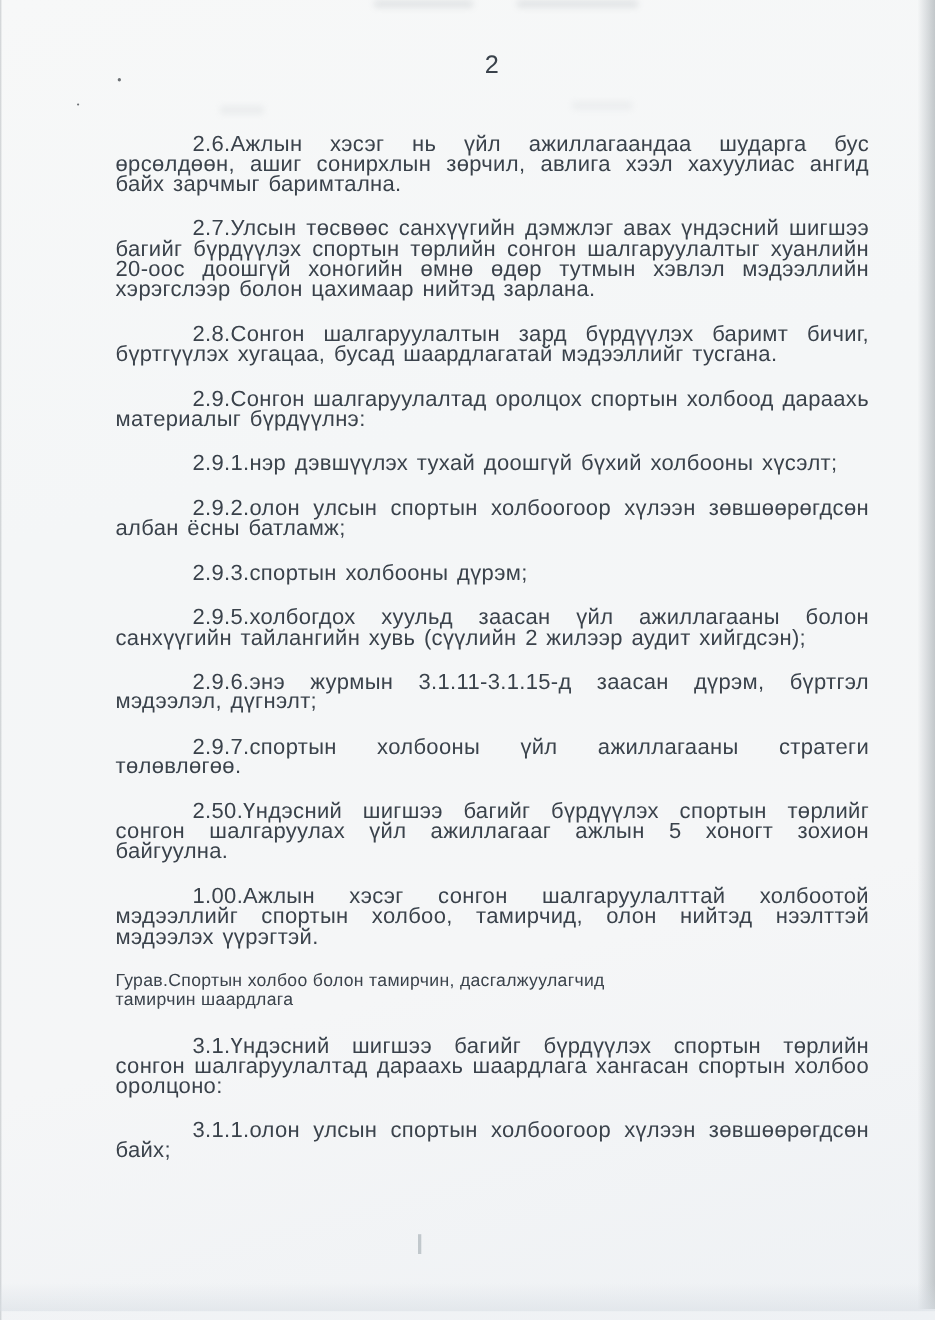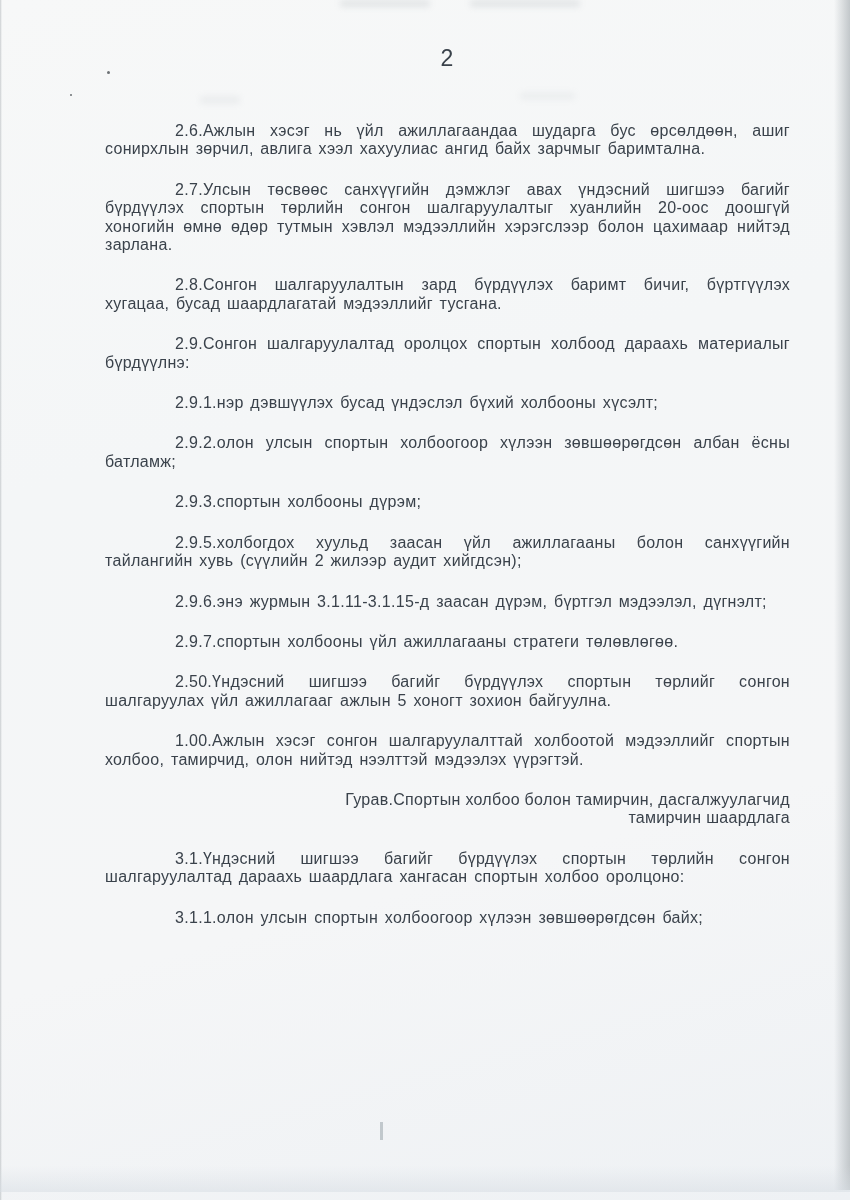--- a/index.html
+++ b/index.html
@@ -74,49 +74,49 @@
   }
   .page-number {
     padding-top: 46px;
     text-align: center;
     font-size: 23px;
     line-height: 24px;
     letter-spacing: 1px;
   }
   p.para {
     margin: 22px 0 0 0;
-    font-size: 16px;
+    font-size: 20px;
     line-height: 18.4px;
     text-indent: 70px;
     text-align: justify;
     letter-spacing: 0.3px;
     word-spacing: 2px;
   }
   p.para.first { margin-top: 52px; }
   .heading {
     margin: 22px 0 0 0;
     font-size: 16px;
     line-height: 18.4px;
     letter-spacing: 0.3px;
-    text-align: right;
+    text-align: left;
   }
 </style>
 </head>
 <body>
 
 <div class="page">
 
   <div class="content">
     <div class="page-number">2</div>
 
     <p class="para first">2.6.Ажлын хэсэг нь үйл ажиллагаандаа шударга бус өрсөлдөөн, ашиг сонирхлын зөрчил, авлига хээл хахуулиас ангид байх зарчмыг баримтална.</p>
     <p class="para">2.7.Улсын төсвөөс санхүүгийн дэмжлэг авах үндэсний шигшээ багийг бүрдүүлэх спортын төрлийн сонгон шалгаруулалтыг хуанлийн 20-оос доошгүй хоногийн өмнө өдөр тутмын хэвлэл мэдээллийн хэрэгслээр болон цахимаар нийтэд зарлана.</p>
     <p class="para">2.8.Сонгон шалгаруулалтын зард бүрдүүлэх баримт бичиг, бүртгүүлэх хугацаа, бусад шаардлагатай мэдээллийг тусгана.</p>
     <p class="para">2.9.Сонгон шалгаруулалтад оролцох спортын холбоод дараахь материалыг бүрдүүлнэ:</p>
-    <p class="para">2.9.1.нэр дэвшүүлэх бусад үндэслэл бүхий холбооны хүсэлт;</p>
+    <p class="para">2.9.1.нэр дэвшүүлэх тухай доошгүй бүхий холбооны хүсэлт;</p>
     <p class="para">2.9.2.олон улсын спортын холбоогоор хүлээн зөвшөөрөгдсөн албан ёсны батламж;</p>
     <p class="para">2.9.3.спортын холбооны дүрэм;</p>
     <p class="para">2.9.5.холбогдох хуульд заасан үйл ажиллагааны болон санхүүгийн тайлангийн хувь (сүүлийн 2 жилээр аудит хийгдсэн);</p>
     <p class="para">2.9.6.энэ журмын 3.1.11-3.1.15-д заасан дүрэм, бүртгэл мэдээлэл, дүгнэлт;</p>
     <p class="para">2.9.7.спортын холбооны үйл ажиллагааны стратеги төлөвлөгөө.</p>
     <p class="para">2.50.Үндэсний шигшээ багийг бүрдүүлэх спортын төрлийг сонгон шалгаруулах үйл ажиллагааг ажлын 5 хоногт зохион байгуулна.</p>
     <p class="para">1.00.Ажлын хэсэг сонгон шалгаруулалттай холбоотой мэдээллийг спортын холбоо, тамирчид, олон нийтэд нээлттэй мэдээлэх үүрэгтэй.</p>
 
     <div class="heading">
       <div>Гурав.Спортын холбоо болон тамирчин, дасгалжуулагчид</div>

